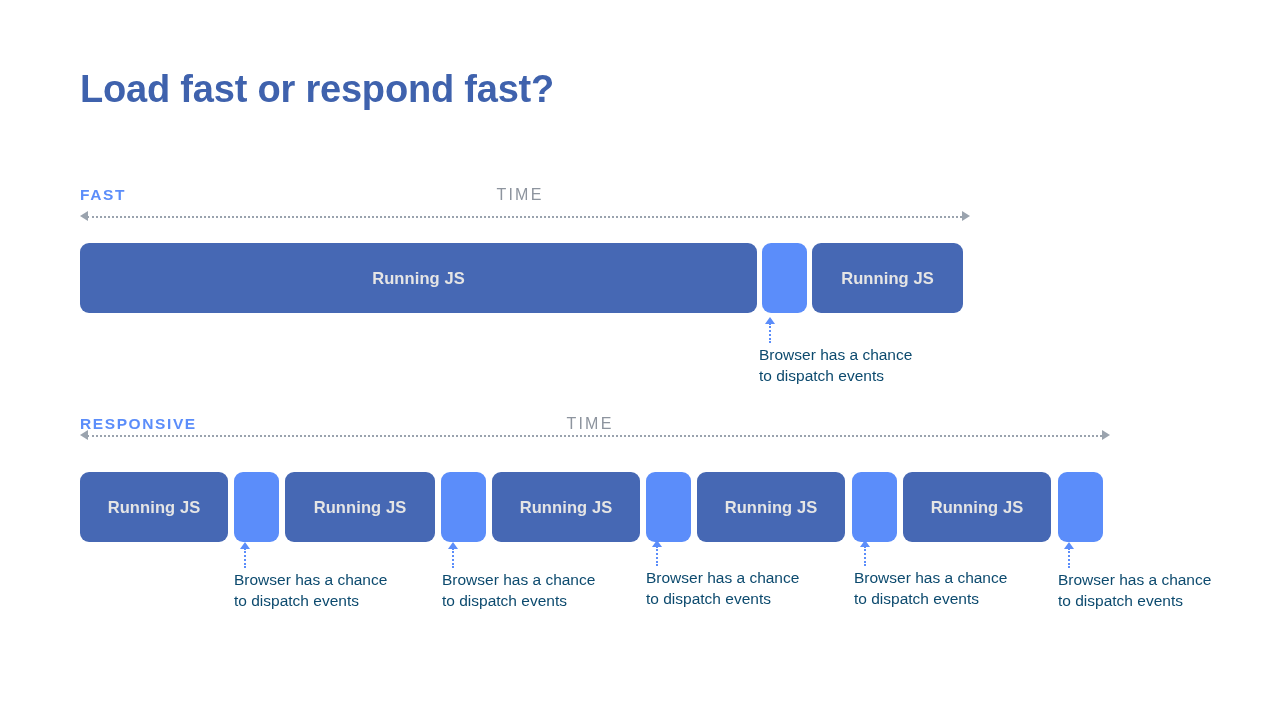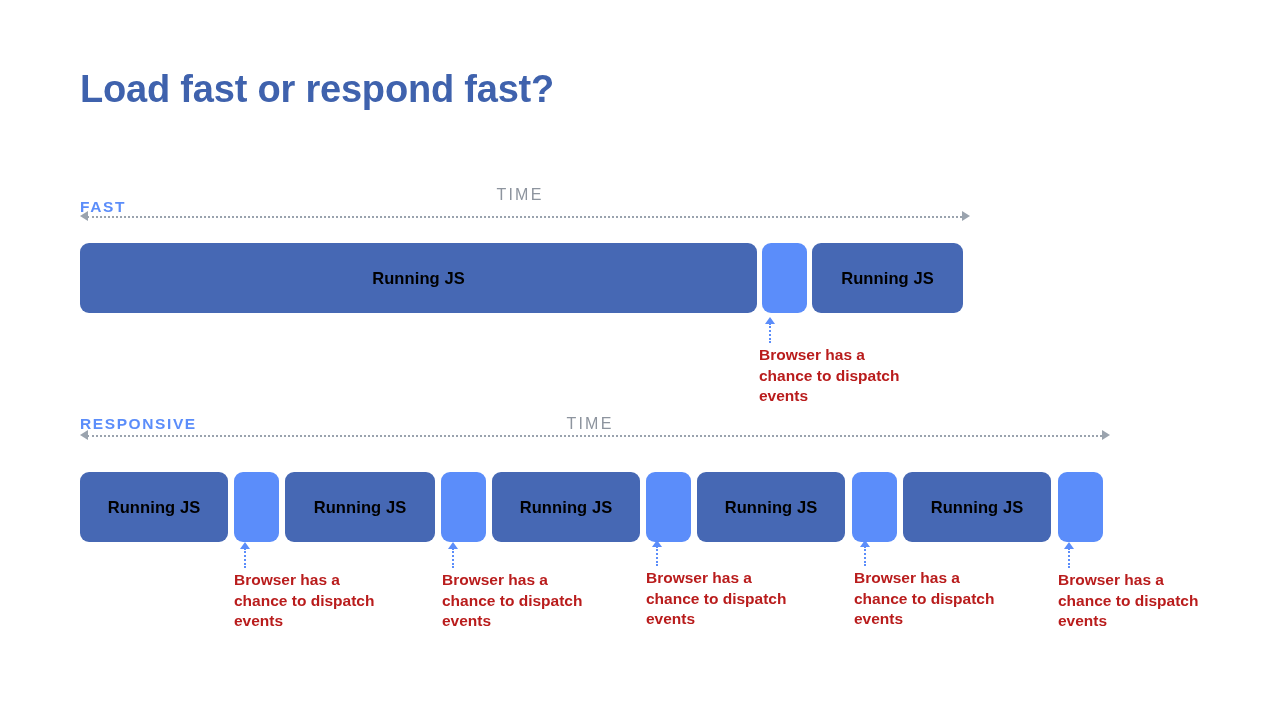--- a/index.html
+++ b/index.html
@@ -95,21 +95,21 @@
     align-items: center;
     justify-content: center;
   }
   .block.js {
     background: #4668b4;
   }
   .block.gap {
     background: #5b8dfa;
   }
   .block .block-label {
-    color: #000000;
+    color: #e5e5e5;
     font-size: 16.5px;
     font-weight: bold;
     letter-spacing: 0.1px;
     white-space: nowrap;
   }
 
   
   .callout {
     position: absolute;
   }
@@ -127,34 +127,34 @@
     width: 0;
     height: 0;
     border-left: 5px solid transparent;
     border-right: 5px solid transparent;
     border-bottom: 7px solid #5b8dfa;
   }
   .callout .callout-text {
     position: absolute;
     left: 0;
     font-size: 15.5px;
-    font-weight: bold;
-    color: #b91c1c;
+    font-weight: normal;
+    color: #0c4a6e;
     line-height: 20.5px;
     width: 160px;
   }
 </style>
 </head>
 <body>
 
 <div class="slide">
 
   <div class="title">Load fast or respond fast?</div>
 
-  <div class="track-label accent" style="left:80px; top:186px;margin-top:12px;">FAST</div>
+  <div class="track-label accent" style="left:80px; top:186px;">FAST</div>
 
   <div class="time-label" style="left:520px; top:186px;">TIME</div>
 
   <div class="axis" style="left:80px; top:211px; width:890px;">
     <span class="arrow-left"></span>
     <span class="axis-line"></span>
     <span class="arrow-right"></span>
   </div>
 
   <div class="block js" style="left:80px; top:243px; width:677px; height:70px;">

